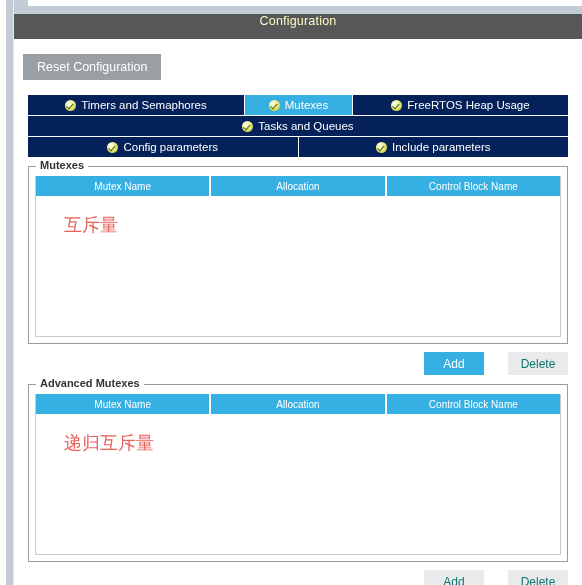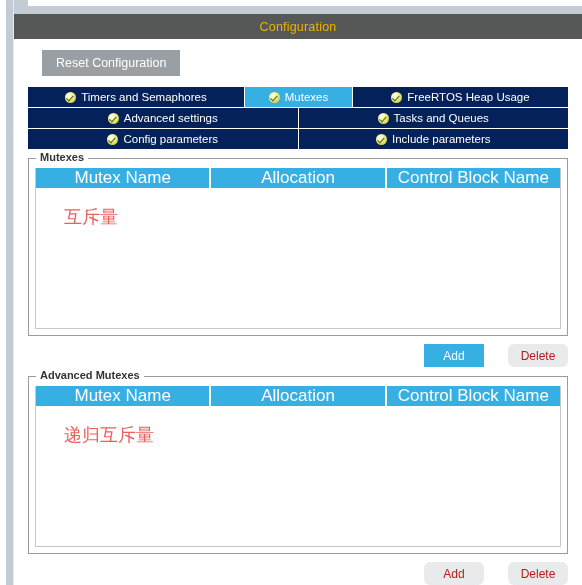--- a/index.html
+++ b/index.html
@@ -52,33 +52,32 @@
     left: 14px; top: 14px;
     width: 568px;
     height: 571px;
     background: #ffffff;
     box-sizing: border-box;
   }
 
   .titlebar {
     height: 25px;
     background: #565857;
-    color: #eab308;
+    color: #fef9c3;
     font-size: 12.5px;
     display: flex;
-    align-items: center;
     justify-content: center;
     letter-spacing: 0.2px;
   }
 
   .reset-row {
-    height: 48px;
+    height: 56px;
     display: flex;
     align-items: center;
-    padding-left: 28px;
+    padding-left: 9px;
     box-sizing: border-box;
   }
   .reset-btn {
     background: #9a9fa3;
     color: #ffffff;
     border: none;
     font-size: 12.5px;
     font-family: "Liberation Sans", sans-serif;
     padding: 6px 14px;
     cursor: pointer;
@@ -164,21 +163,21 @@
     box-sizing: border-box;
   }
   .thead {
     display: flex;
     height: 20px;
   }
   .th {
     flex: 1 1 0;
     background: #36b0e3;
     color: #ffffff;
-    font-size: 17px;
+    font-size: 10px;
     display: flex;
     align-items: center;
     justify-content: center;
     border-right: 2px solid #ffffff;
     box-sizing: border-box;
     cursor: pointer;
   }
   .th:last-child { border-right: none; }
 
   .tbody {
@@ -212,23 +211,22 @@
     justify-content: center;
     cursor: pointer;
     box-sizing: border-box;
   }
   .btn.primary {
     background: #36b0e3;
     color: #ffffff;
   }
   .btn.disabled {
     background: #e8eaec;
-    color: #b91c1c;
+    color: #0f766e;
     cursor: default;
-    border-radius: 6px;
   }
 </style>
 </head>
 <body>
 
 <div id="app">
 
   <div class="chrome-left">
     <div class="chrome-left-inner"></div>
   </div>
@@ -255,24 +253,20 @@
           <div class="tab active" style="flex: 113 0 0px;">
             <span class="tick"></span>
             <span>Mutexes</span>
           </div>
           <div class="tab" style="flex: 227 0 0px;">
             <span class="tick"></span>
             <span>FreeRTOS Heap Usage</span>
           </div>
         </div>
         <div class="tabrow">
-          <div class="tab" style="flex: 180 0 0px;">
-            <span class="tick"></span>
-            <span>Advanced settings</span>
-          </div>
           <div class="tab" style="flex: 180 0 0px;">
             <span class="tick"></span>
             <span>Tasks and Queues</span>
           </div>
         </div>
         <div class="tabrow">
           <div class="tab" style="flex: 270 0 0px;">
             <span class="tick"></span>
             <span>Config parameters</span>
           </div>

